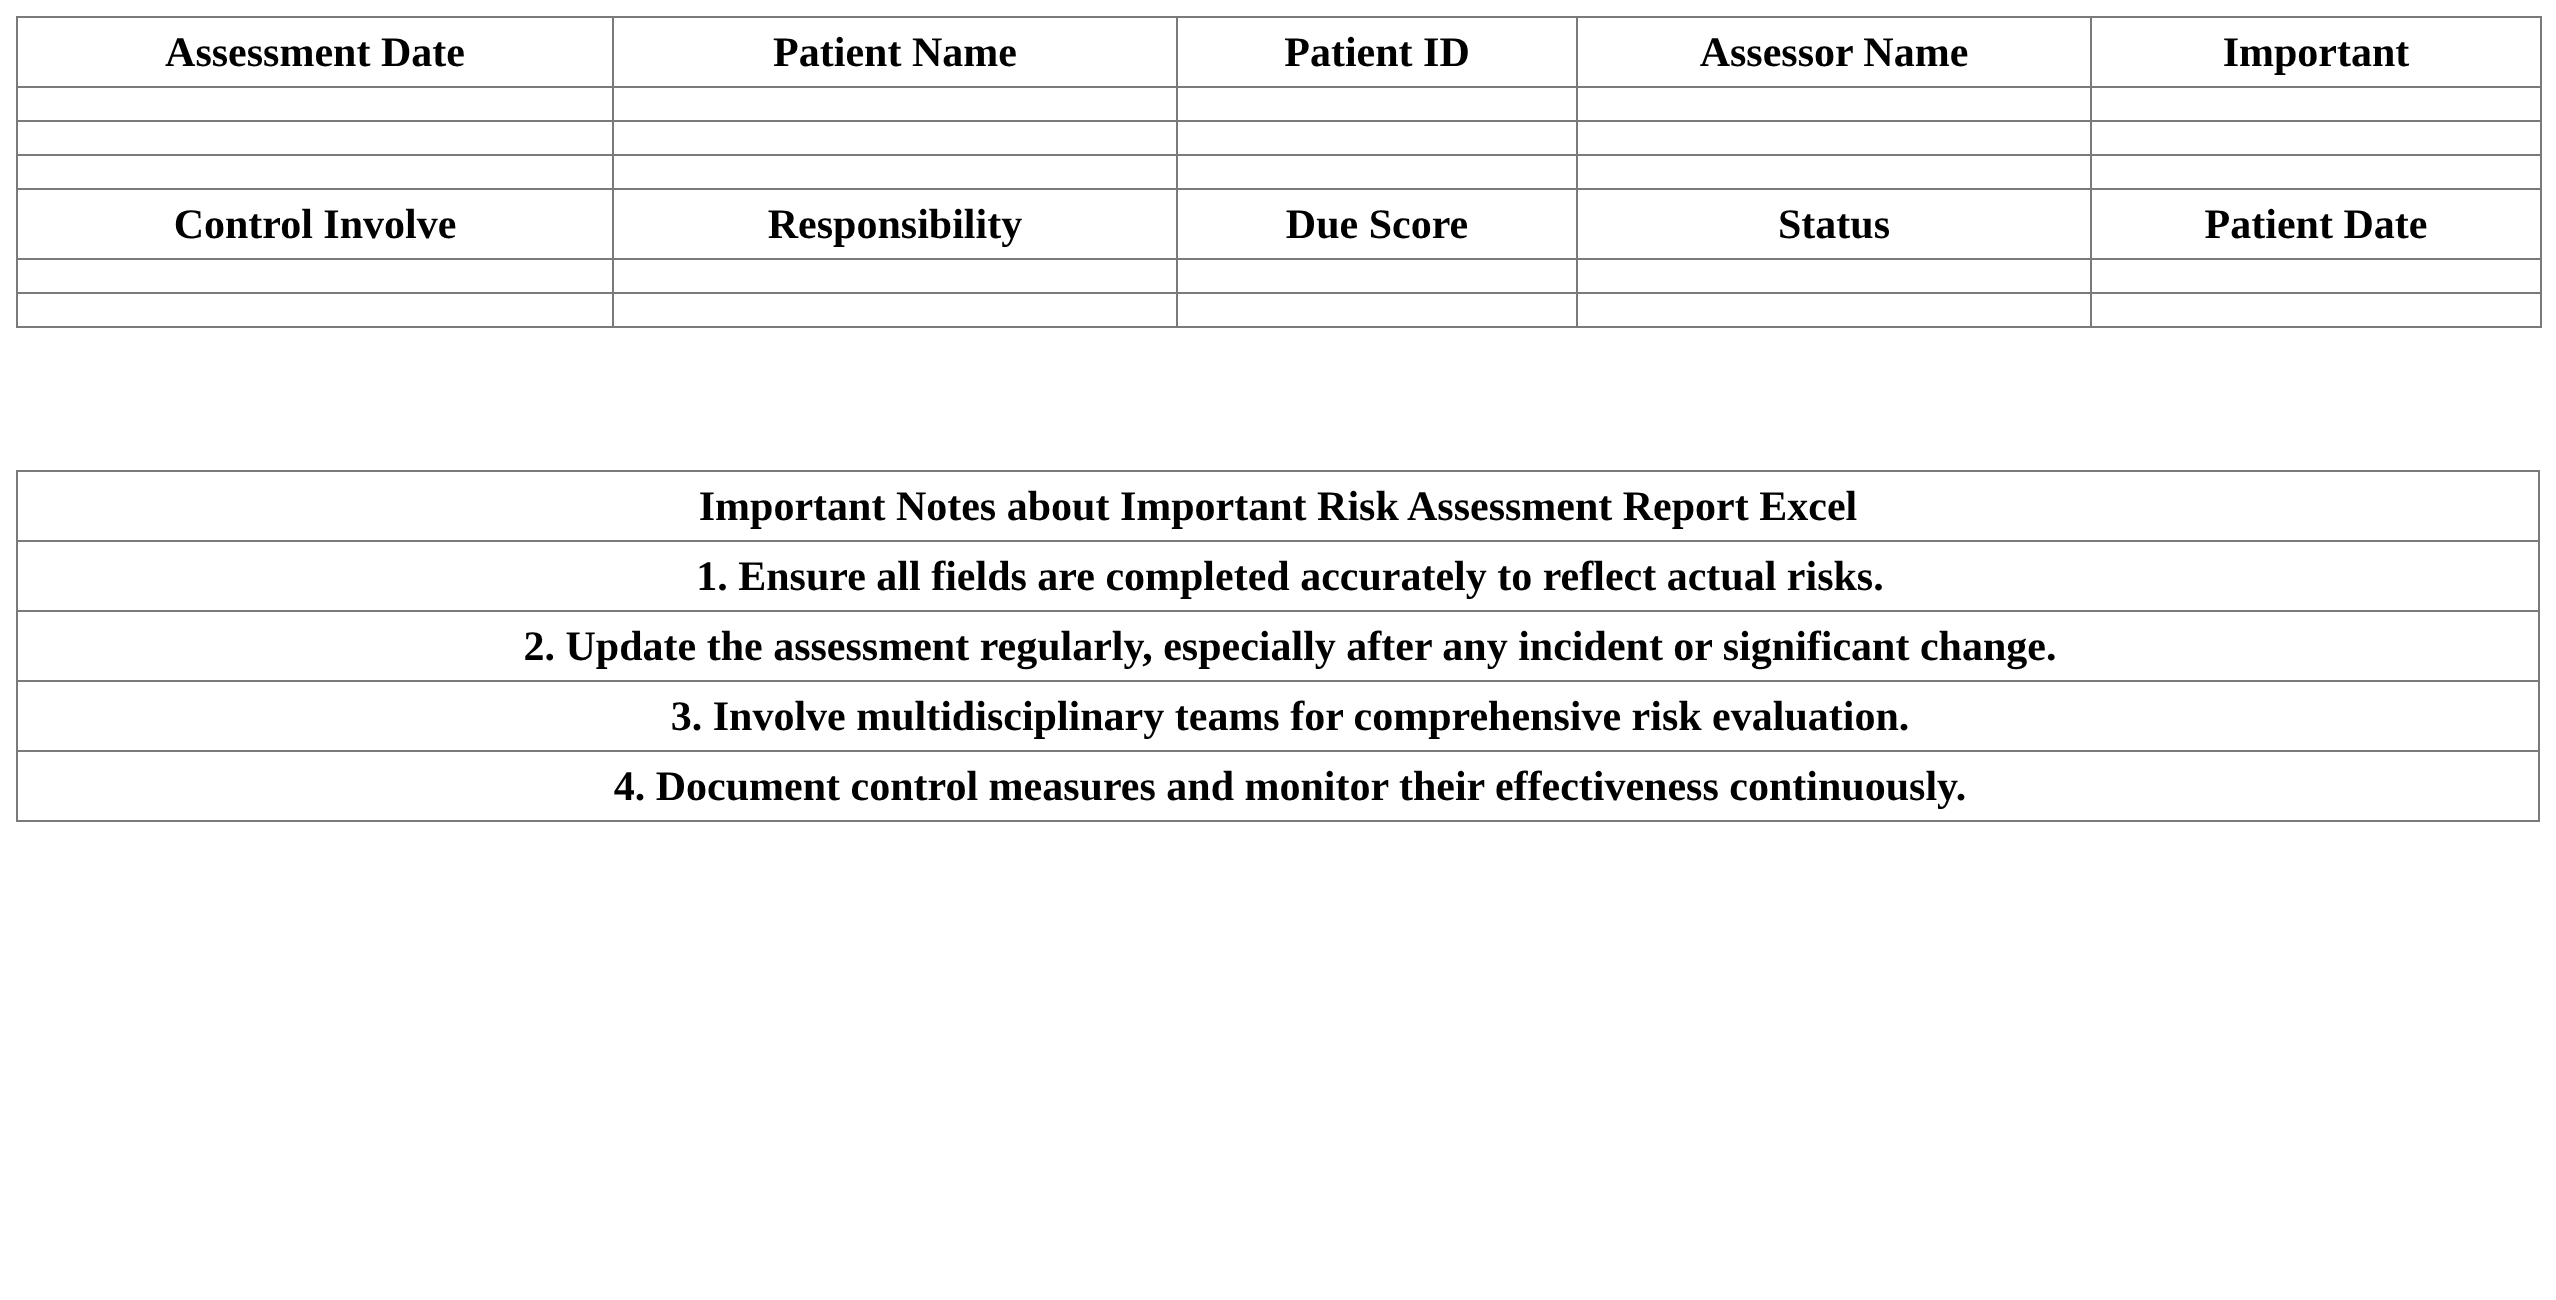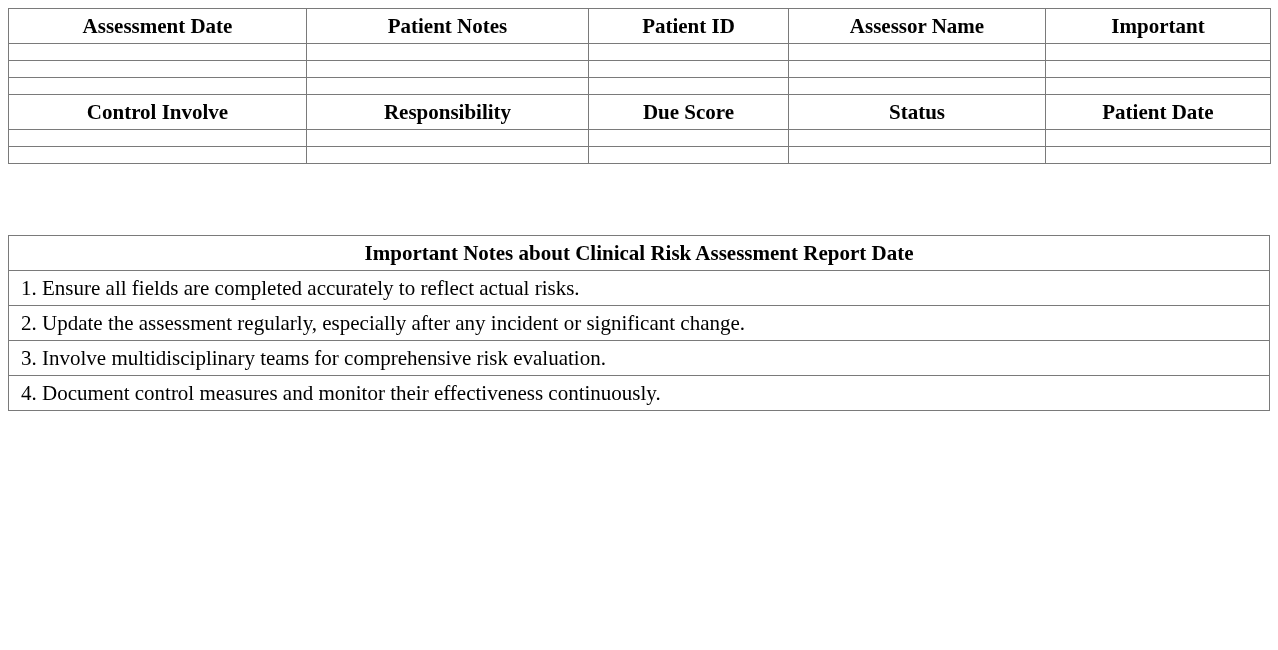--- a/index.html
+++ b/index.html
@@ -50,40 +50,41 @@
       width: 1262px;
     }
     #notes-table td {
       height: 34px;
     }
     #notes-table tr.notes-hdr td {
       text-align: center;
       font-weight: bold;
     }
     #notes-table tr.note td {
-      text-align: left;
+      text-align: center;
       padding-left: 12px;
+      font-weight: bold;
     }
   </style>
 </head>
 <body>
 
 <table id="risk-table">
   <colgroup>
     <col class="c1">
       <col class="c2">
       <col class="c3">
       <col class="c4">
       <col class="c5">
   </colgroup>
   <tbody>
 
     <tr class="hdr">
       <td>Assessment Date</td>
-      <td>Patient Notes</td>
+      <td>Patient Name</td>
       <td>Patient ID</td>
       <td>Assessor Name</td>
       <td>Important</td>
     </tr>
     <tr class="empty">
       <td></td>
       <td></td>
       <td></td>
       <td></td>
       <td></td>
@@ -124,21 +125,21 @@
       <td></td>
       <td></td>
       <td></td>
     </tr>
   </tbody>
 </table>
 
 <table id="notes-table">
   <tbody>
     <tr class="notes-hdr">
-      <td>Important Notes about Clinical Risk Assessment Report Date</td>
+      <td>Important Notes about Important Risk Assessment Report Excel</td>
     </tr>
     <tr class="note">
       <td>1. Ensure all fields are completed accurately to reflect actual risks.</td>
     </tr>
     <tr class="note">
       <td>2. Update the assessment regularly, especially after any incident or significant change.</td>
     </tr>
     <tr class="note">
       <td>3. Involve multidisciplinary teams for comprehensive risk evaluation.</td>
     </tr>

